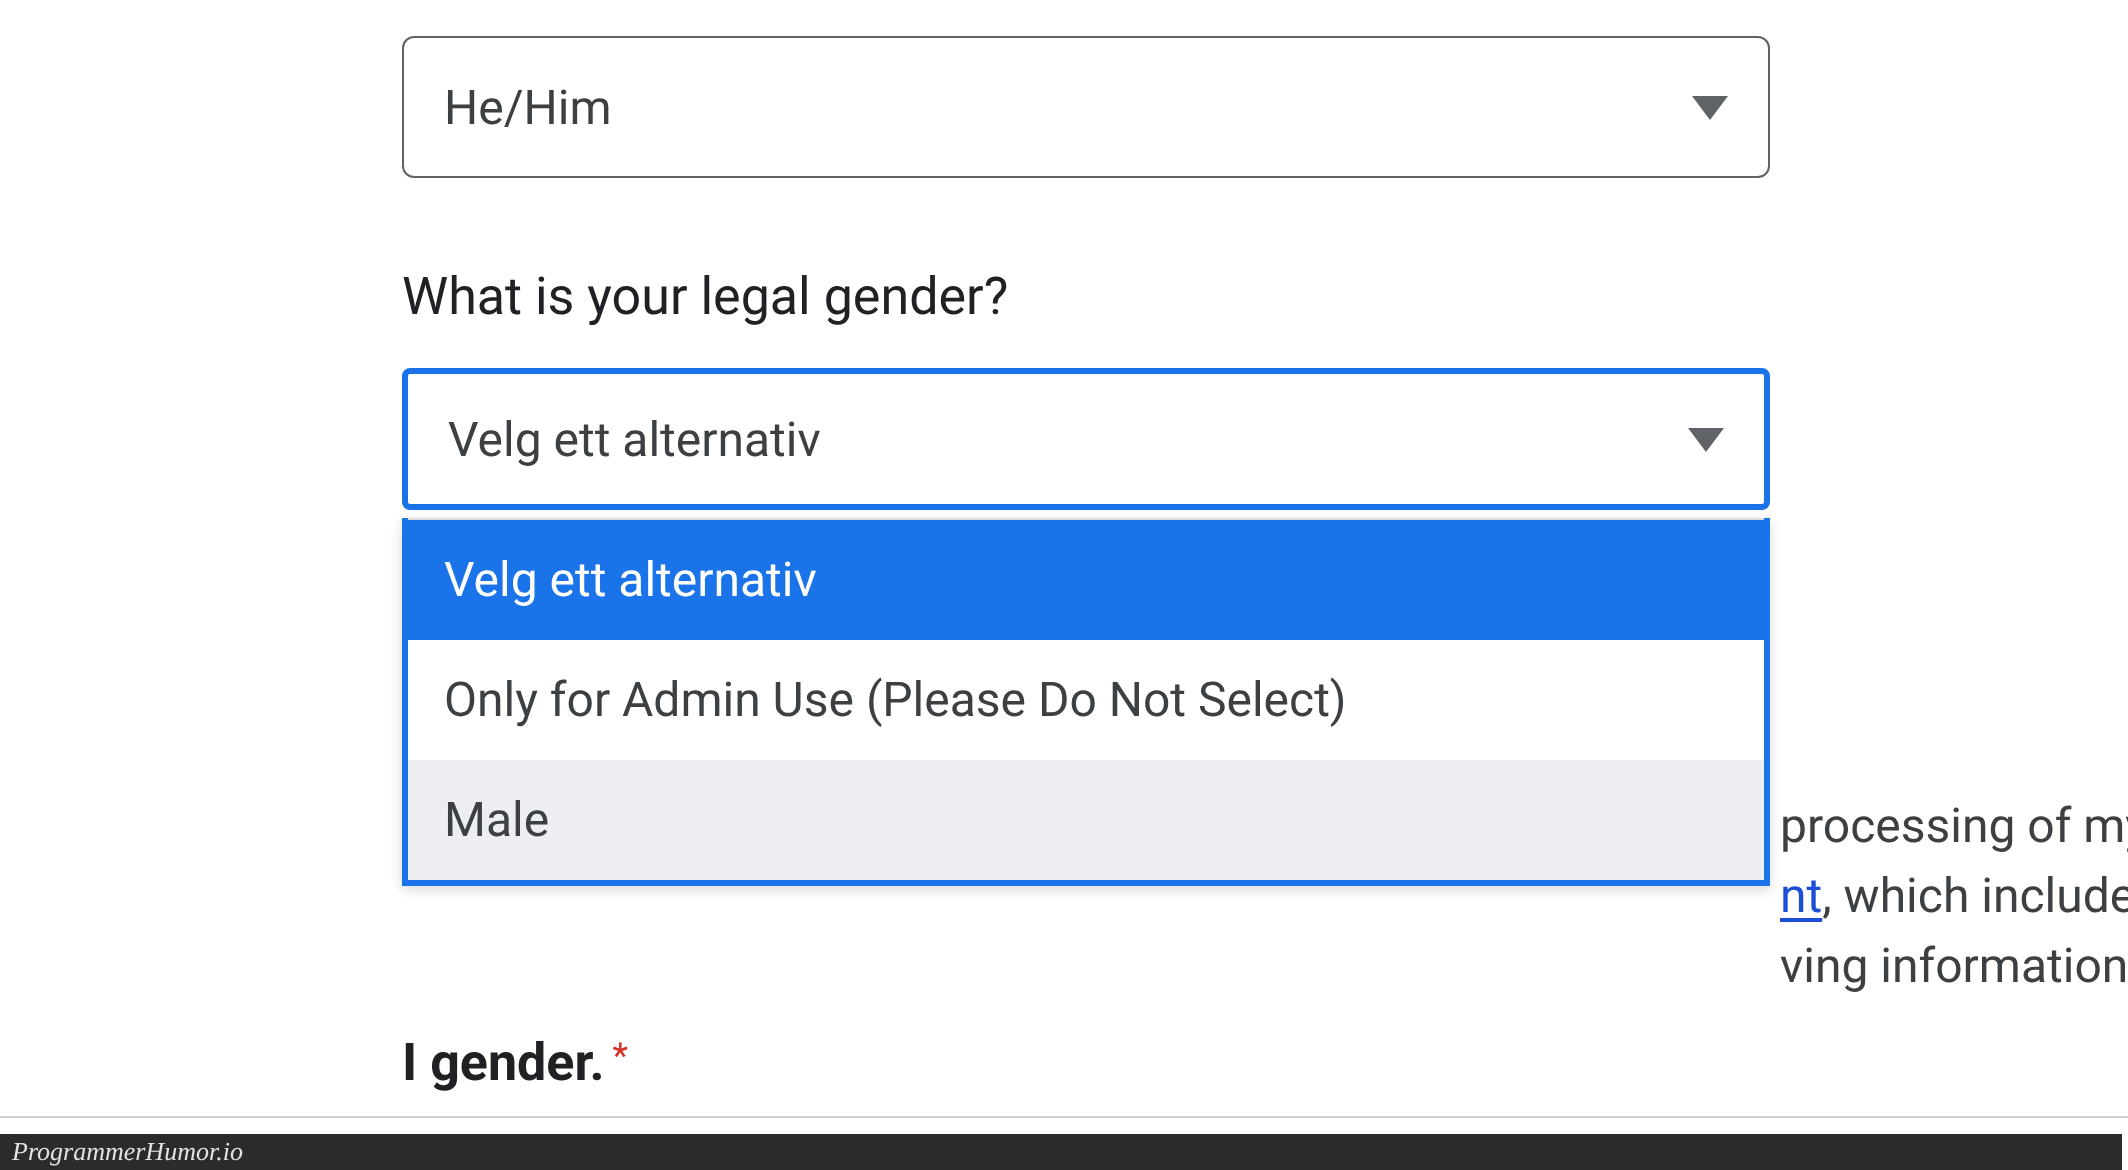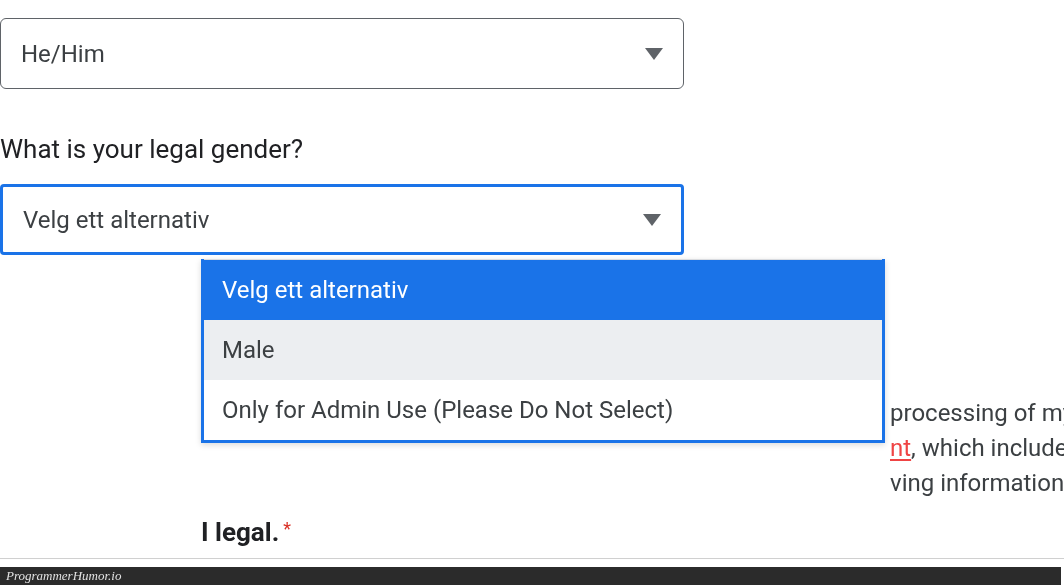--- a/index.html
+++ b/index.html
@@ -9,20 +9,21 @@
     width: 1064px;
     height: 585px;
     position: relative;
     background: #fff;
     color: #202124;
     overflow: hidden;
   }
 
   .form-area {
     padding-top: 18px;
+    padding-left: 201px;
     width: 100%;
   }
 
   .select-wrap {
     width: 684px;
     height: 71px;
     border: 1px solid #5f6368;
     border-radius: 6px;
     display: flex;
     align-items: center;
@@ -86,21 +87,21 @@
     left: 890px;
     top: 396px;
     width: 180px;
     font-size: 24px;
     color: #3c4043;
     line-height: 1.45;
     white-space: nowrap;
   }
   .behind-text .line2 { color: #3c4043; }
   .behind-text .link-frag {
-    color: #ef4444;
+    color: #1d4ed8;
     text-decoration: underline;
     text-underline-offset: 3px;
   }
 
   .accept-frag {
     position: absolute;
     left: 201px;
     top: 517px;
     font-size: 26px;
     font-weight: 700;
@@ -152,34 +153,34 @@
     <span class="select-value">Velg ett alternativ</span>
     <span class="caret"></span>
   </div>
 
 </div>
 
 <div class="dropdown">
   <div class="dropdown-divider"></div>
   <div id="opts">
       <div class="option selected">Velg ett alternativ</div>
+      <div class="option">Only for Admin Use (Please Do Not Select)</div>
       <div class="option hovered">Male</div>
-      <div class="option">Only for Admin Use (Please Do Not Select)</div>
     </div>
 </div>
 
 <div class="behind-text">
   <div>processing of my</div>
   <div class="line2">
     <span class="link-frag">nt</span><span>, which includes</span>
   </div>
   <div>ving information</div>
 </div>
 
 <div class="accept-frag">
-  <span>I legal.</span><span class="req">*</span>
+  <span>I gender.</span><span class="req">*</span>
 </div>
 
 <div class="hr-line"></div>
 
 <div class="footer">
   <span>ProgrammerHumor.io</span>
 </div>
 
 </body></html>

